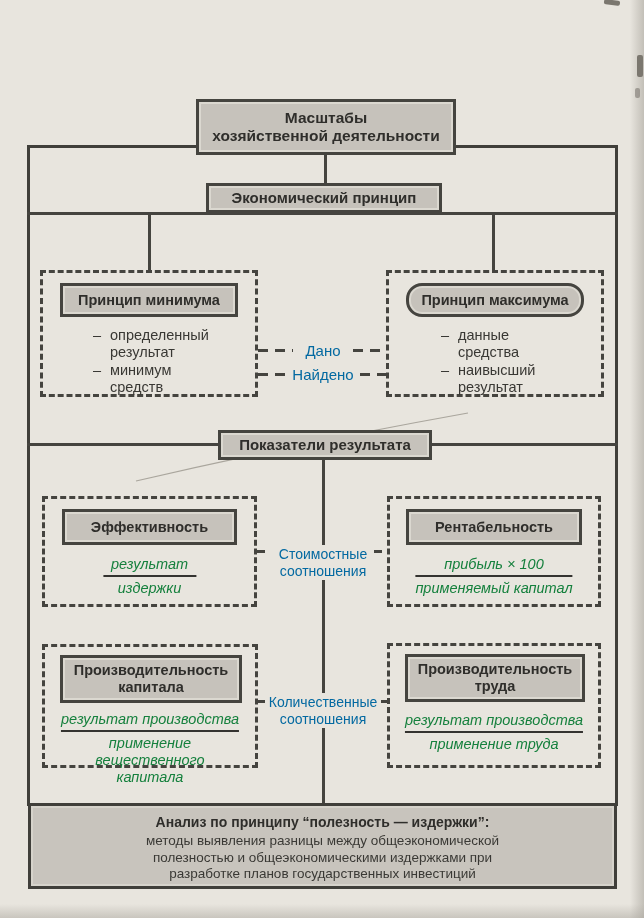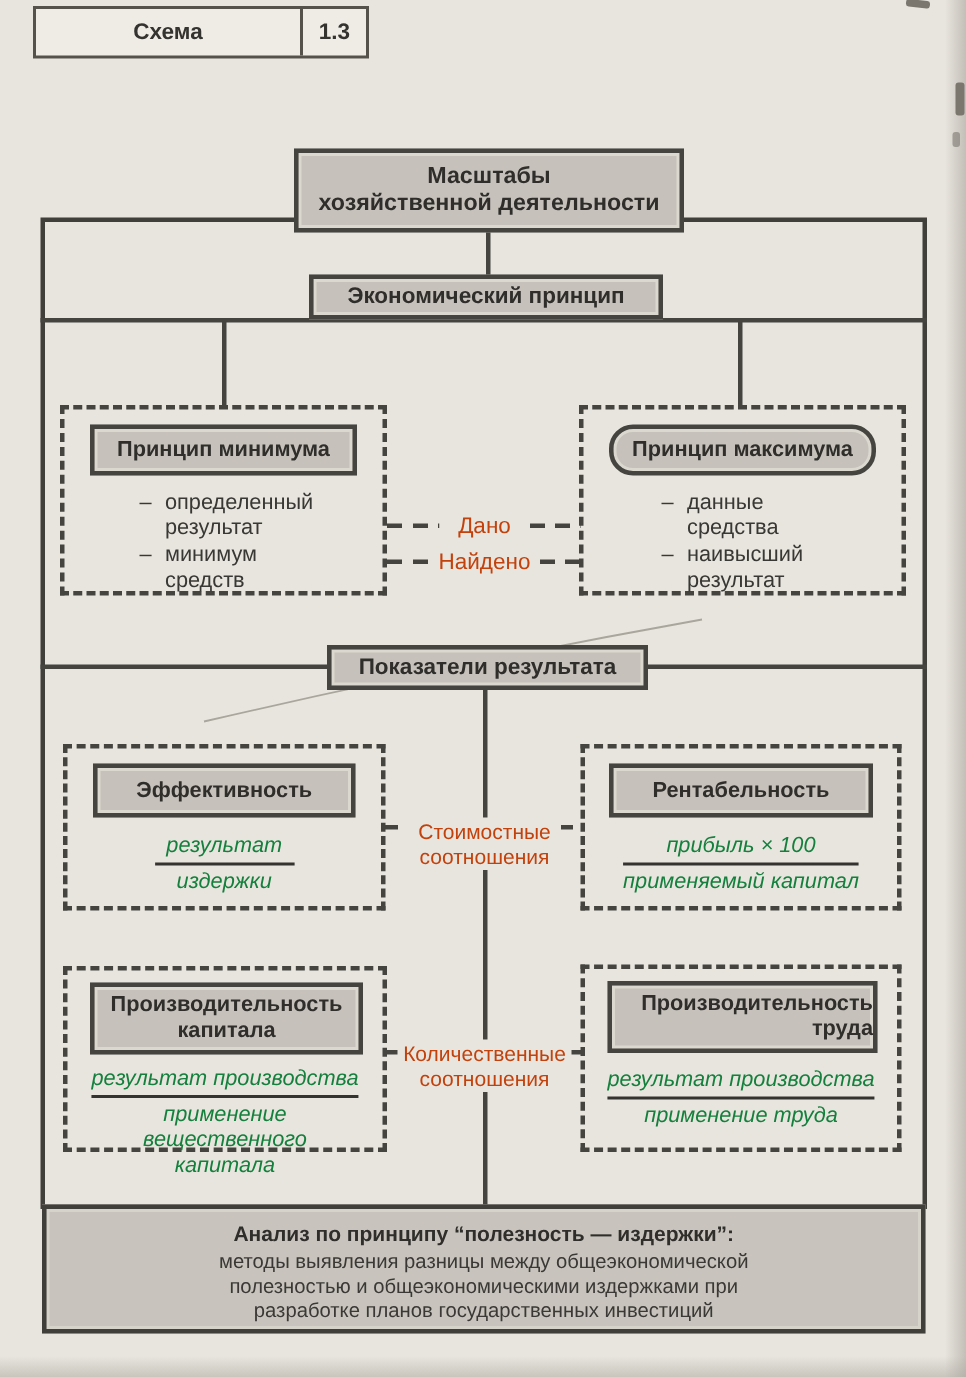--- a/index.html
+++ b/index.html
@@ -27,21 +27,21 @@
   .dashed-box{position:absolute; border:3px dashed #45443f; box-sizing:border-box;}
 
   .line{position:absolute; background:#45443f;}
   .dash-h{position:absolute; height:3px;
     background:repeating-linear-gradient(90deg,#45443f 0 10px,transparent 10px 17px);}
 
   .frame{position:absolute; border:3px solid #403f3a; box-sizing:border-box;}
 
   .mid-label{
     position:absolute; text-align:center; font-size:14.5px; line-height:16.5px;
-    color:#c2410c; background:#e8e5de; padding:1px 0;
+    color:#0369a1; background:#e8e5de; padding:1px 0;
   }
 
   .fraction{
     position:absolute; left:50%; transform:translateX(-50%);
     display:flex; flex-direction:column; align-items:center;
     font-style:italic; font-size:14.5px; line-height:17px; color:#15803d;
     text-align:center; white-space:nowrap;
   }
   .fraction .den-wrap{white-space:normal;}
   .frac-bar{height:2px; background:#343330; align-self:stretch; margin:2px 0 3px;}
@@ -75,25 +75,20 @@
 <body>
 
 <div class="page">
 
   <div class="edge-right"></div>
   <div class="edge-bottom"></div>
   <div class="speck" style="left:604px;top:0;width:16px;height:5px;transform:rotate(7deg);"></div>
   <div class="speck" style="left:637px;top:55px;width:6px;height:22px;"></div>
   <div class="speck" style="left:635px;top:88px;width:5px;height:10px;opacity:.6;"></div>
 
-  <div class="scheme-box">
-    <div class="cell" style="flex:1;">Схема</div>
-    <div class="divider"></div>
-    <div class="cell" style="width:42px;">1.3</div>
-  </div>
 
   <div class="frame" style="left:27px;top:145px;width:591px;height:661px;"></div>
 
   <svg class="artifact-curve" style="left:130px;top:405px;" width="345" height="82">
     <path d="M 6 76 Q 170 38 338 8" stroke="#949087" stroke-width="1.2" fill="none" opacity="0.75"></path>
   </svg>
 
   <div class="line" style="left:324px;top:152px;width:3px;height:50px;"></div>
   <div class="line" style="left:27px;top:212px;width:591px;height:3px;"></div>
   <div class="line" style="left:148px;top:214px;width:3px;height:58px;"></div>
@@ -172,21 +167,21 @@
   <div class="dashed-box" style="left:42px;top:644px;width:216px;height:124px;">
     <div class="box-strong" style="left:15px;top:8px;width:182px;height:48px;font-size:14.5px;line-height:17px;">Производительность капитала</div>
     <div class="fraction" style="top:64px;">
       <span>результат производства</span>
       <span class="frac-bar"></span>
       <span class="den-wrap" style="max-width:170px;">применение вещественного капитала</span>
     </div>
   </div>
 
   <div class="dashed-box" style="left:387px;top:643px;width:214px;height:125px;">
-    <div class="box-strong" style="left:15px;top:8px;width:180px;height:48px;font-size:14.5px;line-height:17px;text-align:right;">Производительность труда</div>
+    <div class="box-strong" style="left:15px;top:8px;width:180px;height:48px;font-size:14.5px;line-height:17px;">Производительность труда</div>
     <div class="fraction" style="top:66px;">
       <span>результат производства</span>
       <span class="frac-bar"></span>
       <span>применение труда</span>
     </div>
   </div>
 
   <div class="dash-h" style="left:256px;top:700px;width:14px;"></div>
   <div class="dash-h" style="left:377px;top:700px;width:13px;"></div>
   <div class="mid-label" style="left:265px;top:693px;width:116px;font-size:14px;">Количественные соотношения</div>

